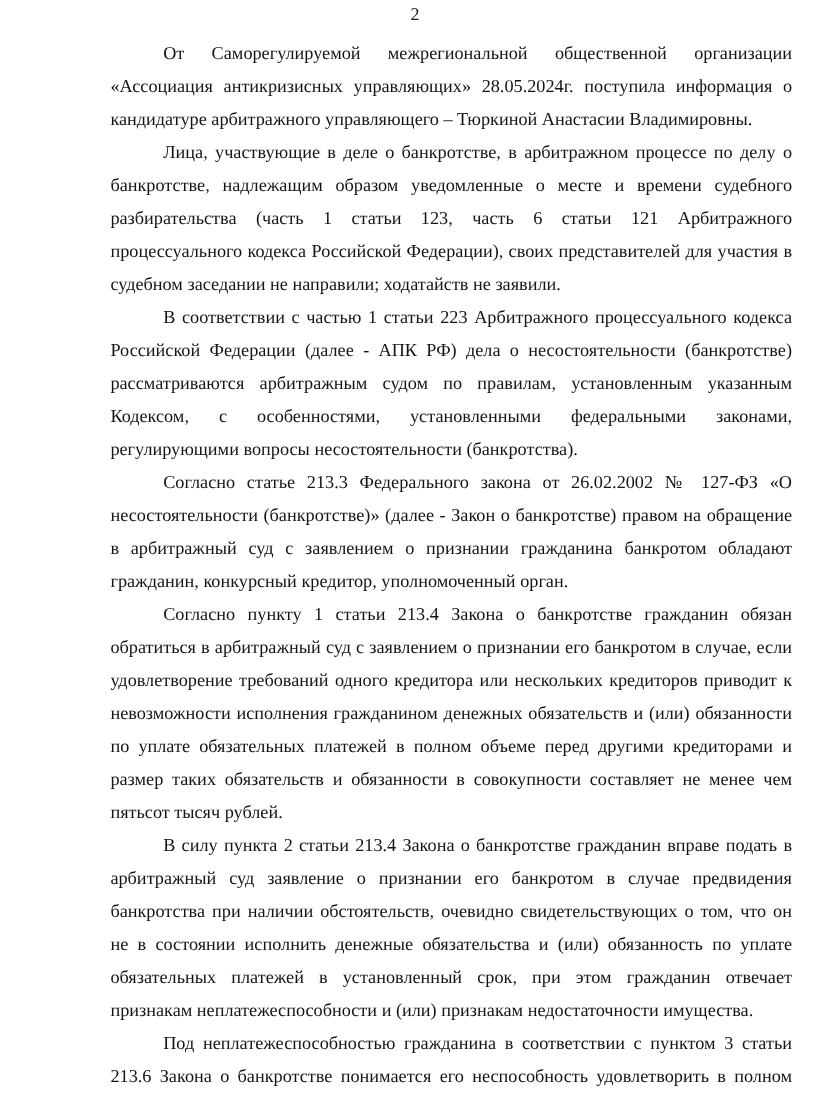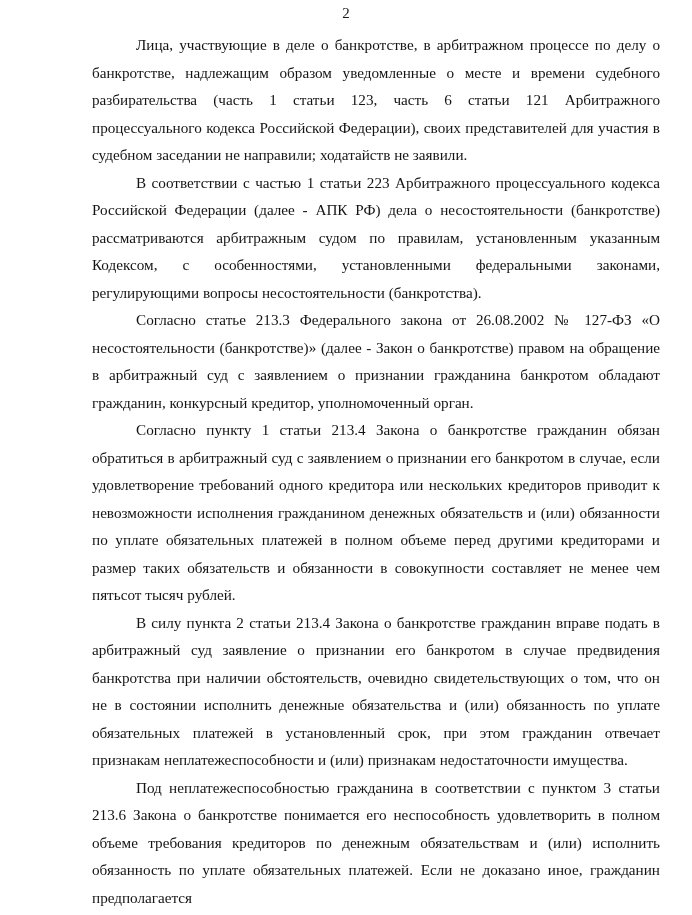--- a/index.html
+++ b/index.html
@@ -66,21 +66,22 @@
   }
 </style>
 </head>
 <body>
 
 <div class="page">
 
   <div class="page-number">2</div>
 
   <div class="body-text">
+    <p>От Саморегулируемой межрегиональной общественной организации «Ассоциация антикризисных управляющих»    28.05.2024г. поступила информация о кандидатуре арбитражного управляющего – Тюркиной Анастасии Владимировны.</p>
     <p>Лица, участвующие в деле о банкротстве, в арбитражном процессе по делу о банкротстве, надлежащим образом уведомленные о месте и времени судебного разбирательства (часть 1 статьи 123, часть 6 статьи 121 Арбитражного процессуального кодекса Российской Федерации), своих представителей для участия в судебном заседании не направили; ходатайств не заявили.</p>
     <p>В соответствии с частью 1 статьи 223 Арбитражного процессуального кодекса Российской Федерации (далее - АПК РФ) дела о несостоятельности (банкротстве) рассматриваются арбитражным судом по правилам, установленным указанным Кодексом, с особенностями, установленными федеральными законами, регулирующими вопросы несостоятельности (банкротства).</p>
-    <p>Согласно статье 213.3 Федерального закона от 26.08.2002 № 127-ФЗ «О несостоятельности (банкротстве)» (далее - Закон о банкротстве) правом на обращение в арбитражный суд с заявлением о признании гражданина банкротом обладают гражданин, конкурсный кредитор, уполномоченный орган.</p>
+    <p>Согласно статье 213.3 Федерального закона от 26.02.2002 № 127-ФЗ «О несостоятельности (банкротстве)» (далее - Закон о банкротстве) правом на обращение в арбитражный суд с заявлением о признании гражданина банкротом обладают гражданин, конкурсный кредитор, уполномоченный орган.</p>
     <p>Согласно пункту 1 статьи 213.4 Закона о банкротстве гражданин обязан обратиться в арбитражный суд с заявлением о признании его банкротом в случае, если удовлетворение требований одного кредитора или нескольких кредиторов приводит к невозможности исполнения гражданином денежных обязательств и (или) обязанности по уплате обязательных платежей в полном объеме перед другими кредиторами и размер таких обязательств и обязанности в совокупности составляет не менее чем пятьсот тысяч рублей.</p>
     <p>В силу пункта 2 статьи 213.4 Закона о банкротстве гражданин вправе подать в арбитражный суд заявление о признании его банкротом в случае предвидения банкротства при наличии обстоятельств, очевидно свидетельствующих о том, что он не в состоянии исполнить денежные обязательства и (или) обязанность по уплате обязательных платежей в установленный срок, при этом гражданин отвечает признакам неплатежеспособности и (или) признакам недостаточности имущества.</p>
     <p>Под неплатежеспособностью гражданина в соответствии с пунктом 3 статьи 213.6 Закона о банкротстве понимается его неспособность удовлетворить в полном объеме требования кредиторов по денежным обязательствам и (или) исполнить обязанность по уплате обязательных платежей. Если не доказано иное, гражданин предполагается</p>
   </div>
 
 </div>
 
 </body></html>

